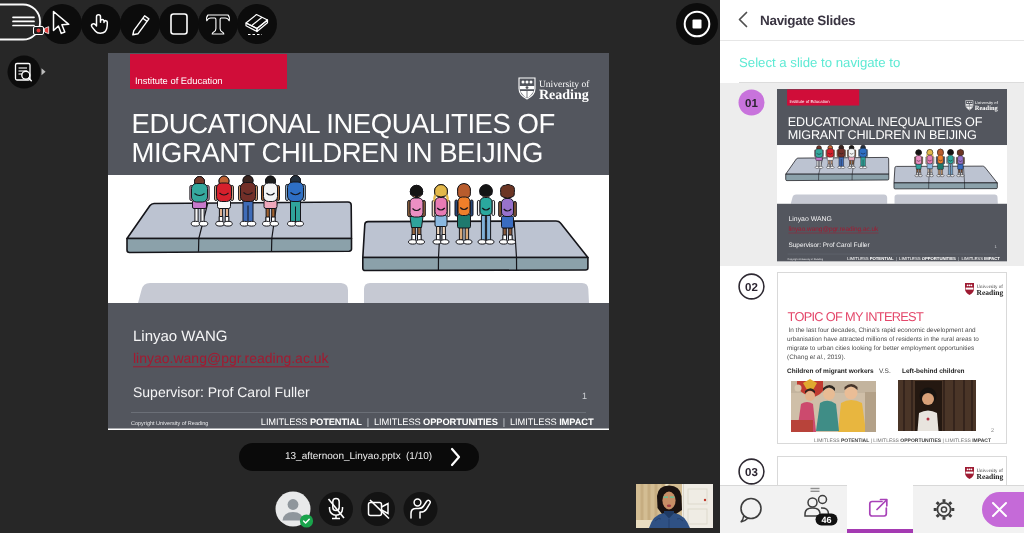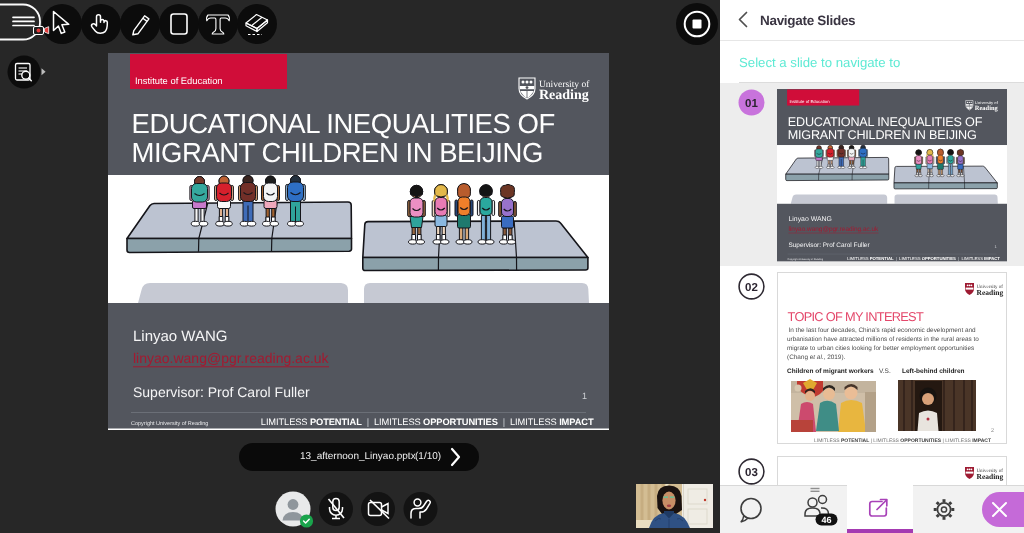--- a/index.html
+++ b/index.html
@@ -281,22 +281,22 @@
     <line x1="18.5" y1="68" x2="27" y2="68" stroke-width="1.1"></line>
     <line x1="18.5" y1="71" x2="27" y2="71" stroke-width="1.1"></line>
     <line x1="18.5" y1="74" x2="23" y2="74" stroke-width="1.1"></line>
     <circle cx="25.8" cy="75.2" r="4" fill="#0c0c0c" stroke-width="1.4"></circle>
     <line x1="28.7" y1="78.1" x2="31.3" y2="80.7" stroke-width="1.5" stroke-linecap="round"></line>
   </g>
   <path d="M41.5,68.2 L45.6,71.7 L41.5,75.2 Z" fill="#bdbdbd"></path>
 </svg>
 
 <div class="abs" style="left:239px;top:443px;width:240px;height:28px;border-radius:14px;background:#0a0a0a;"></div>
-<div class="abs" style="left:300px;top:443px;height:28px;line-height:28px;color:#efefef;font-size:10px;">13_afternoon_Linyao.pptx</div>
-<div class="abs" style="left:415px;top:443px;height:44px;line-height:28px;color:#efefef;font-size:10px;">(1/10)</div>
+<div class="abs" style="left:285px;top:443px;height:28px;line-height:28px;color:#efefef;font-size:10px;">13_afternoon_Linyao.pptx</div>
+<div class="abs" style="left:406px;top:443px;height:44px;line-height:28px;color:#efefef;font-size:10px;">(1/10)</div>
 <svg class="abs" style="left:440px;top:443px" width="40" height="28">
   <path d="M12,6 L19,14 L12,22" fill="none" stroke="#ffffff" stroke-width="2.2" stroke-linecap="round" stroke-linejoin="round"></path>
 </svg>
 
 <svg class="abs" style="left:260px;top:485px" width="200" height="48">
 
   <circle cx="33" cy="24" r="17.5" fill="#e8e9ea"></circle>
   <clipPath id="avclip">
         <circle cx="33" cy="24" r="17.5"></circle>
       </clipPath>

